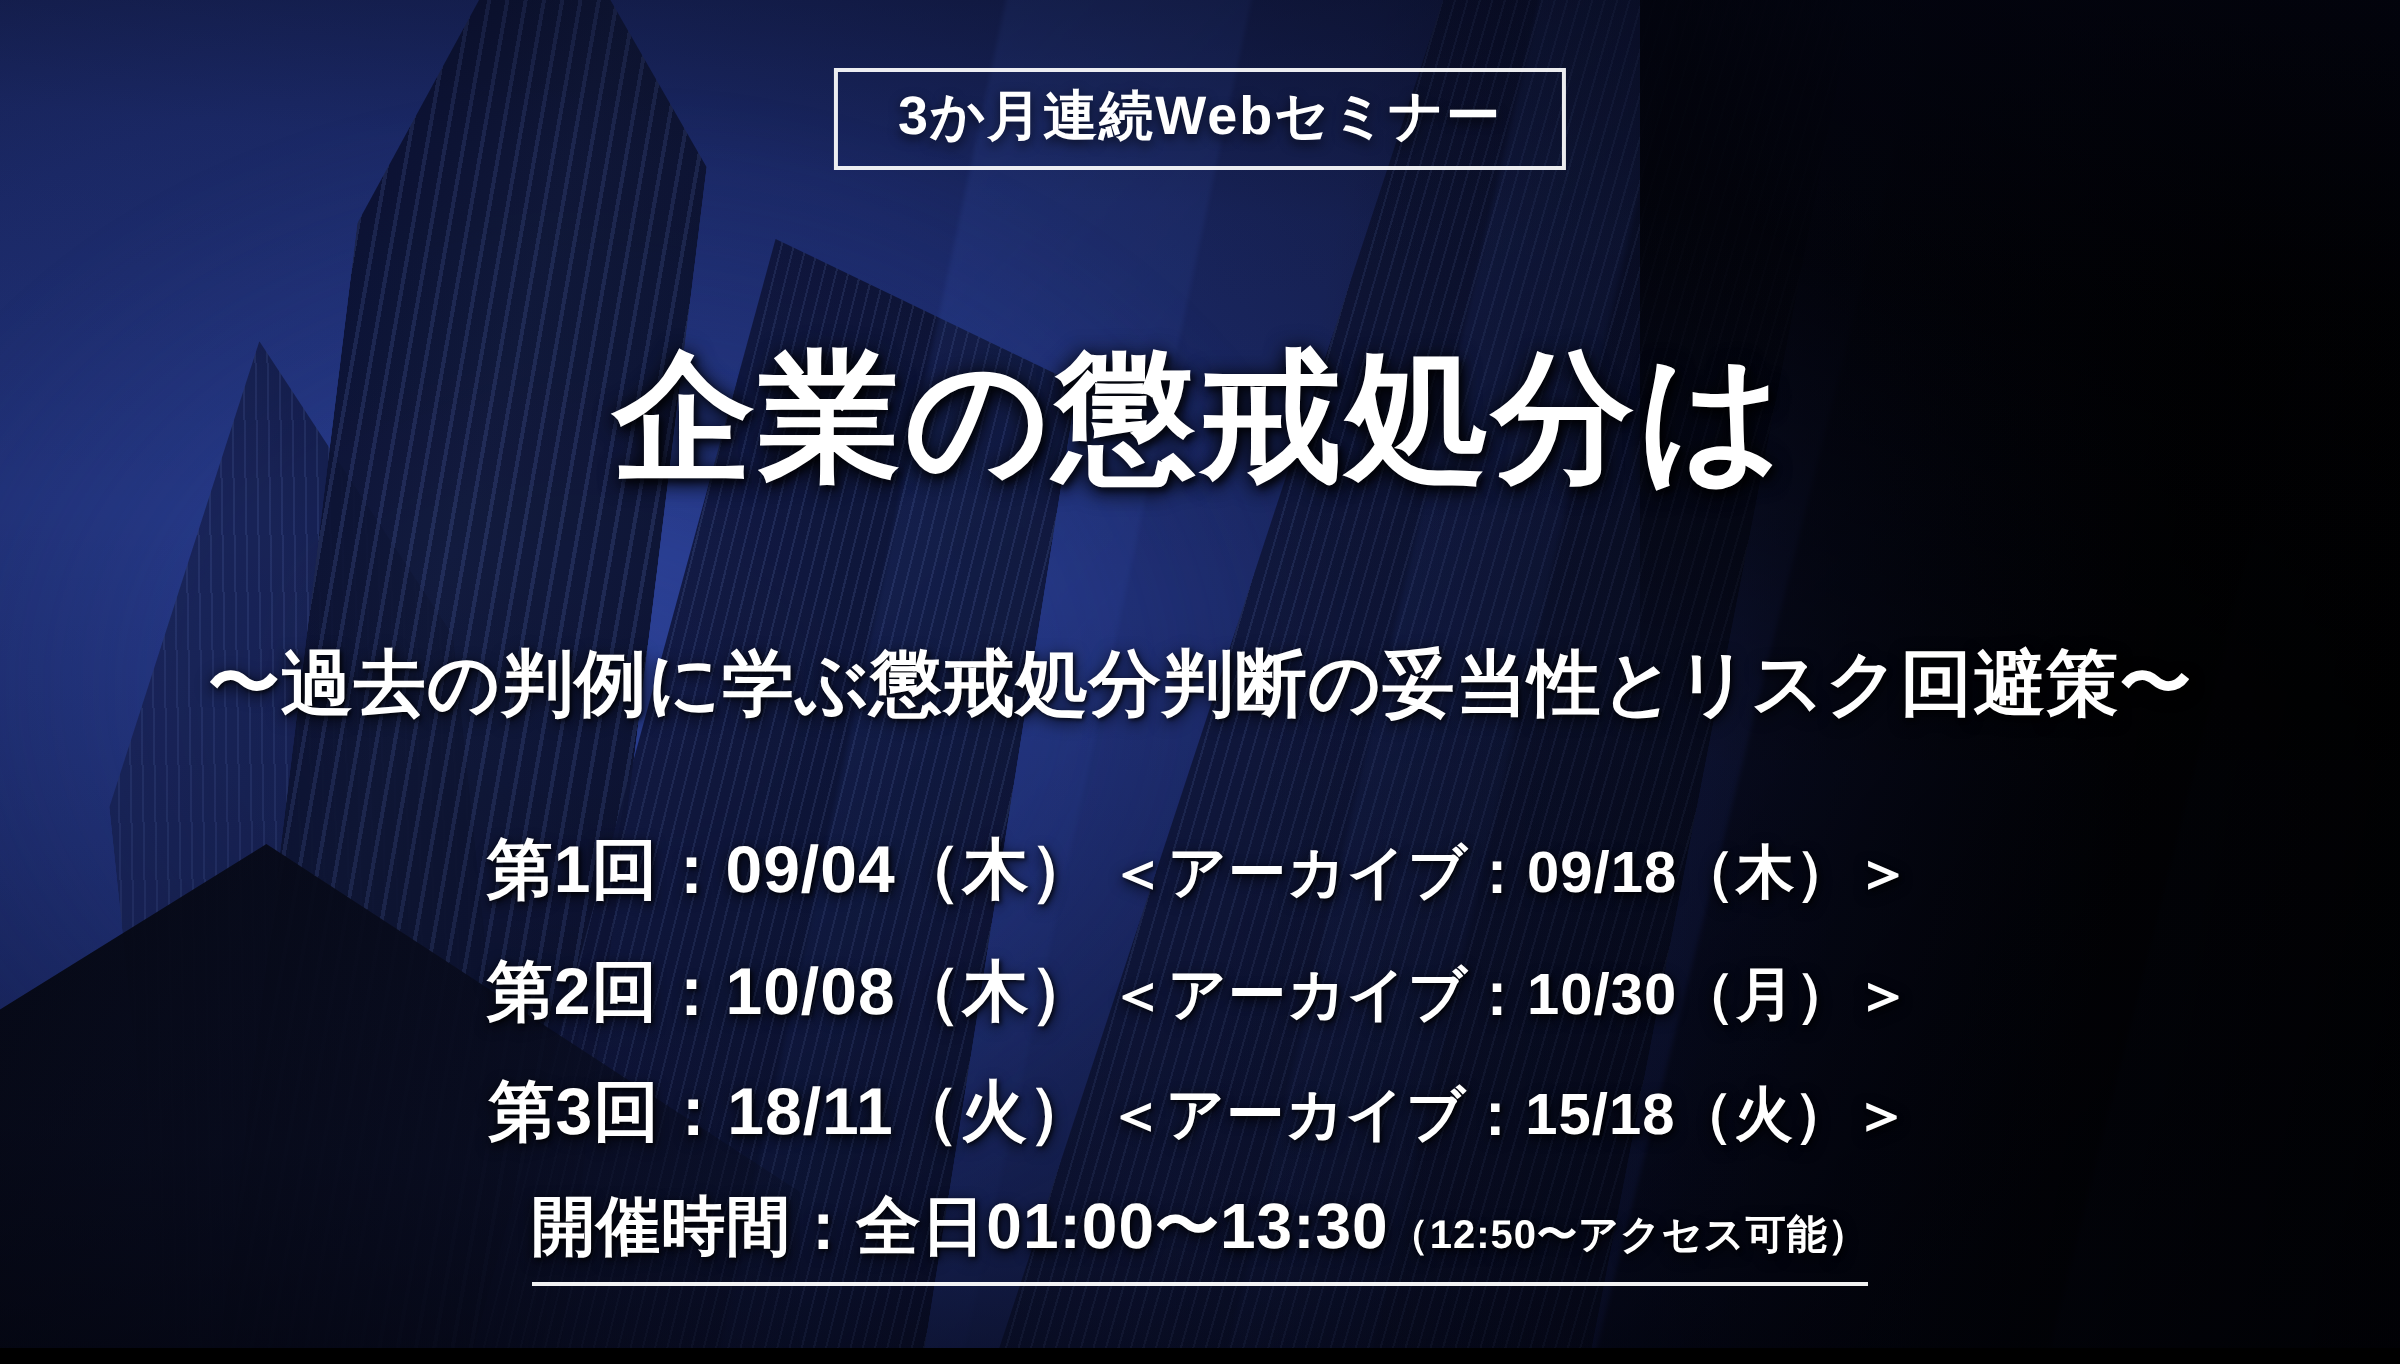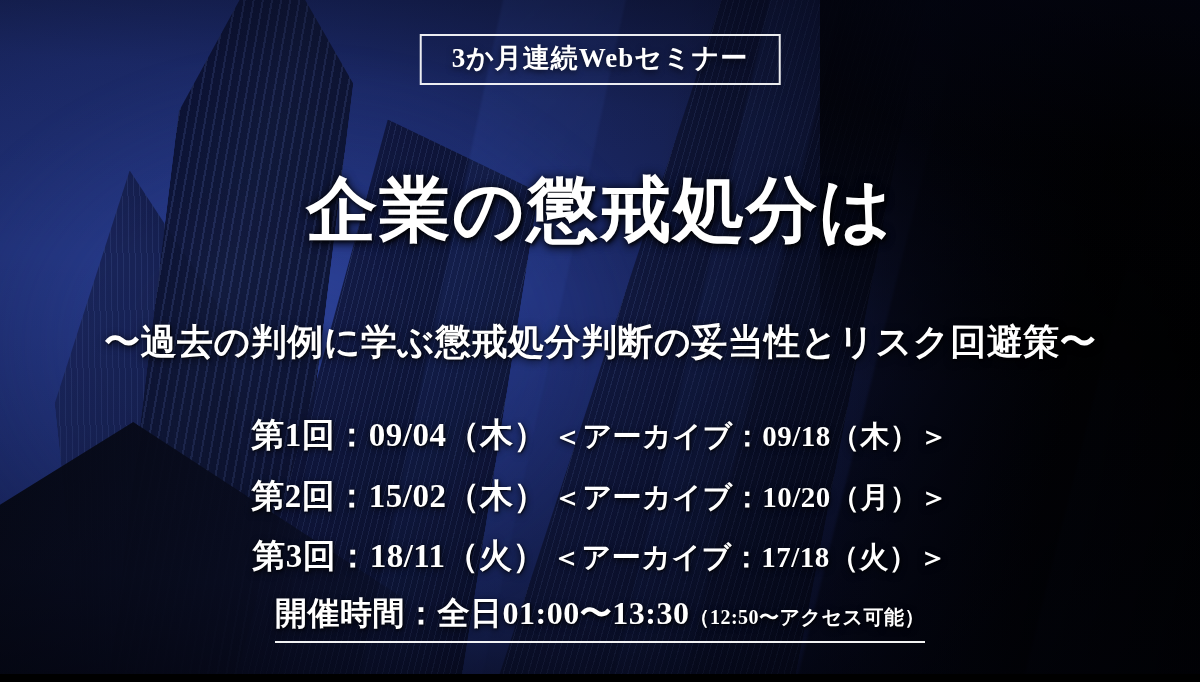--- a/index.html
+++ b/index.html
@@ -139,21 +139,20 @@
     height: 8px;
     background: #000;
   }
 
   
   .content {
     position: absolute;
     inset: 0;
     text-align: center;
     color: #fff;
-    font-family: Liberation Serif, serif;
   }
 
   .badge {
     position: absolute;
     left: 50%;
     transform: translateX(-50%);
     top: 34px;
     border: 2px solid rgba(255,255,255,0.92);
     padding: 9px 30px 11px;
     font-size: 27px;
@@ -264,24 +263,24 @@
       <span class="title-line">企業の懲戒処分は</span>
     </h1>
 
     <div class="subtitle">〜過去の判例に学ぶ懲戒処分判断の妥当性とリスク回避策〜</div>
 
     <div class="schedule">
       <div class="sched-row">
         <span class="sched-main">第1回：09/04（木）</span><span class="sched-arch">＜アーカイブ：09/18（木）＞</span>
       </div>
       <div class="sched-row">
-        <span class="sched-main">第2回：15/02（木）</span><span class="sched-arch">＜アーカイブ：10/20（月）＞</span>
+        <span class="sched-main">第2回：10/08（木）</span><span class="sched-arch">＜アーカイブ：10/30（月）＞</span>
       </div>
       <div class="sched-row">
-        <span class="sched-main">第3回：18/11（火）</span><span class="sched-arch">＜アーカイブ：17/18（火）＞</span>
+        <span class="sched-main">第3回：18/11（火）</span><span class="sched-arch">＜アーカイブ：15/18（火）＞</span>
       </div>
     </div>
 
     <div class="timing">
       <span class="timing-inner"><span>開催時間：全日01:00〜13:30</span><span class="timing-note">（12:50〜アクセス可能）</span></span>
     </div>
 
   </div>
 </div>
 

